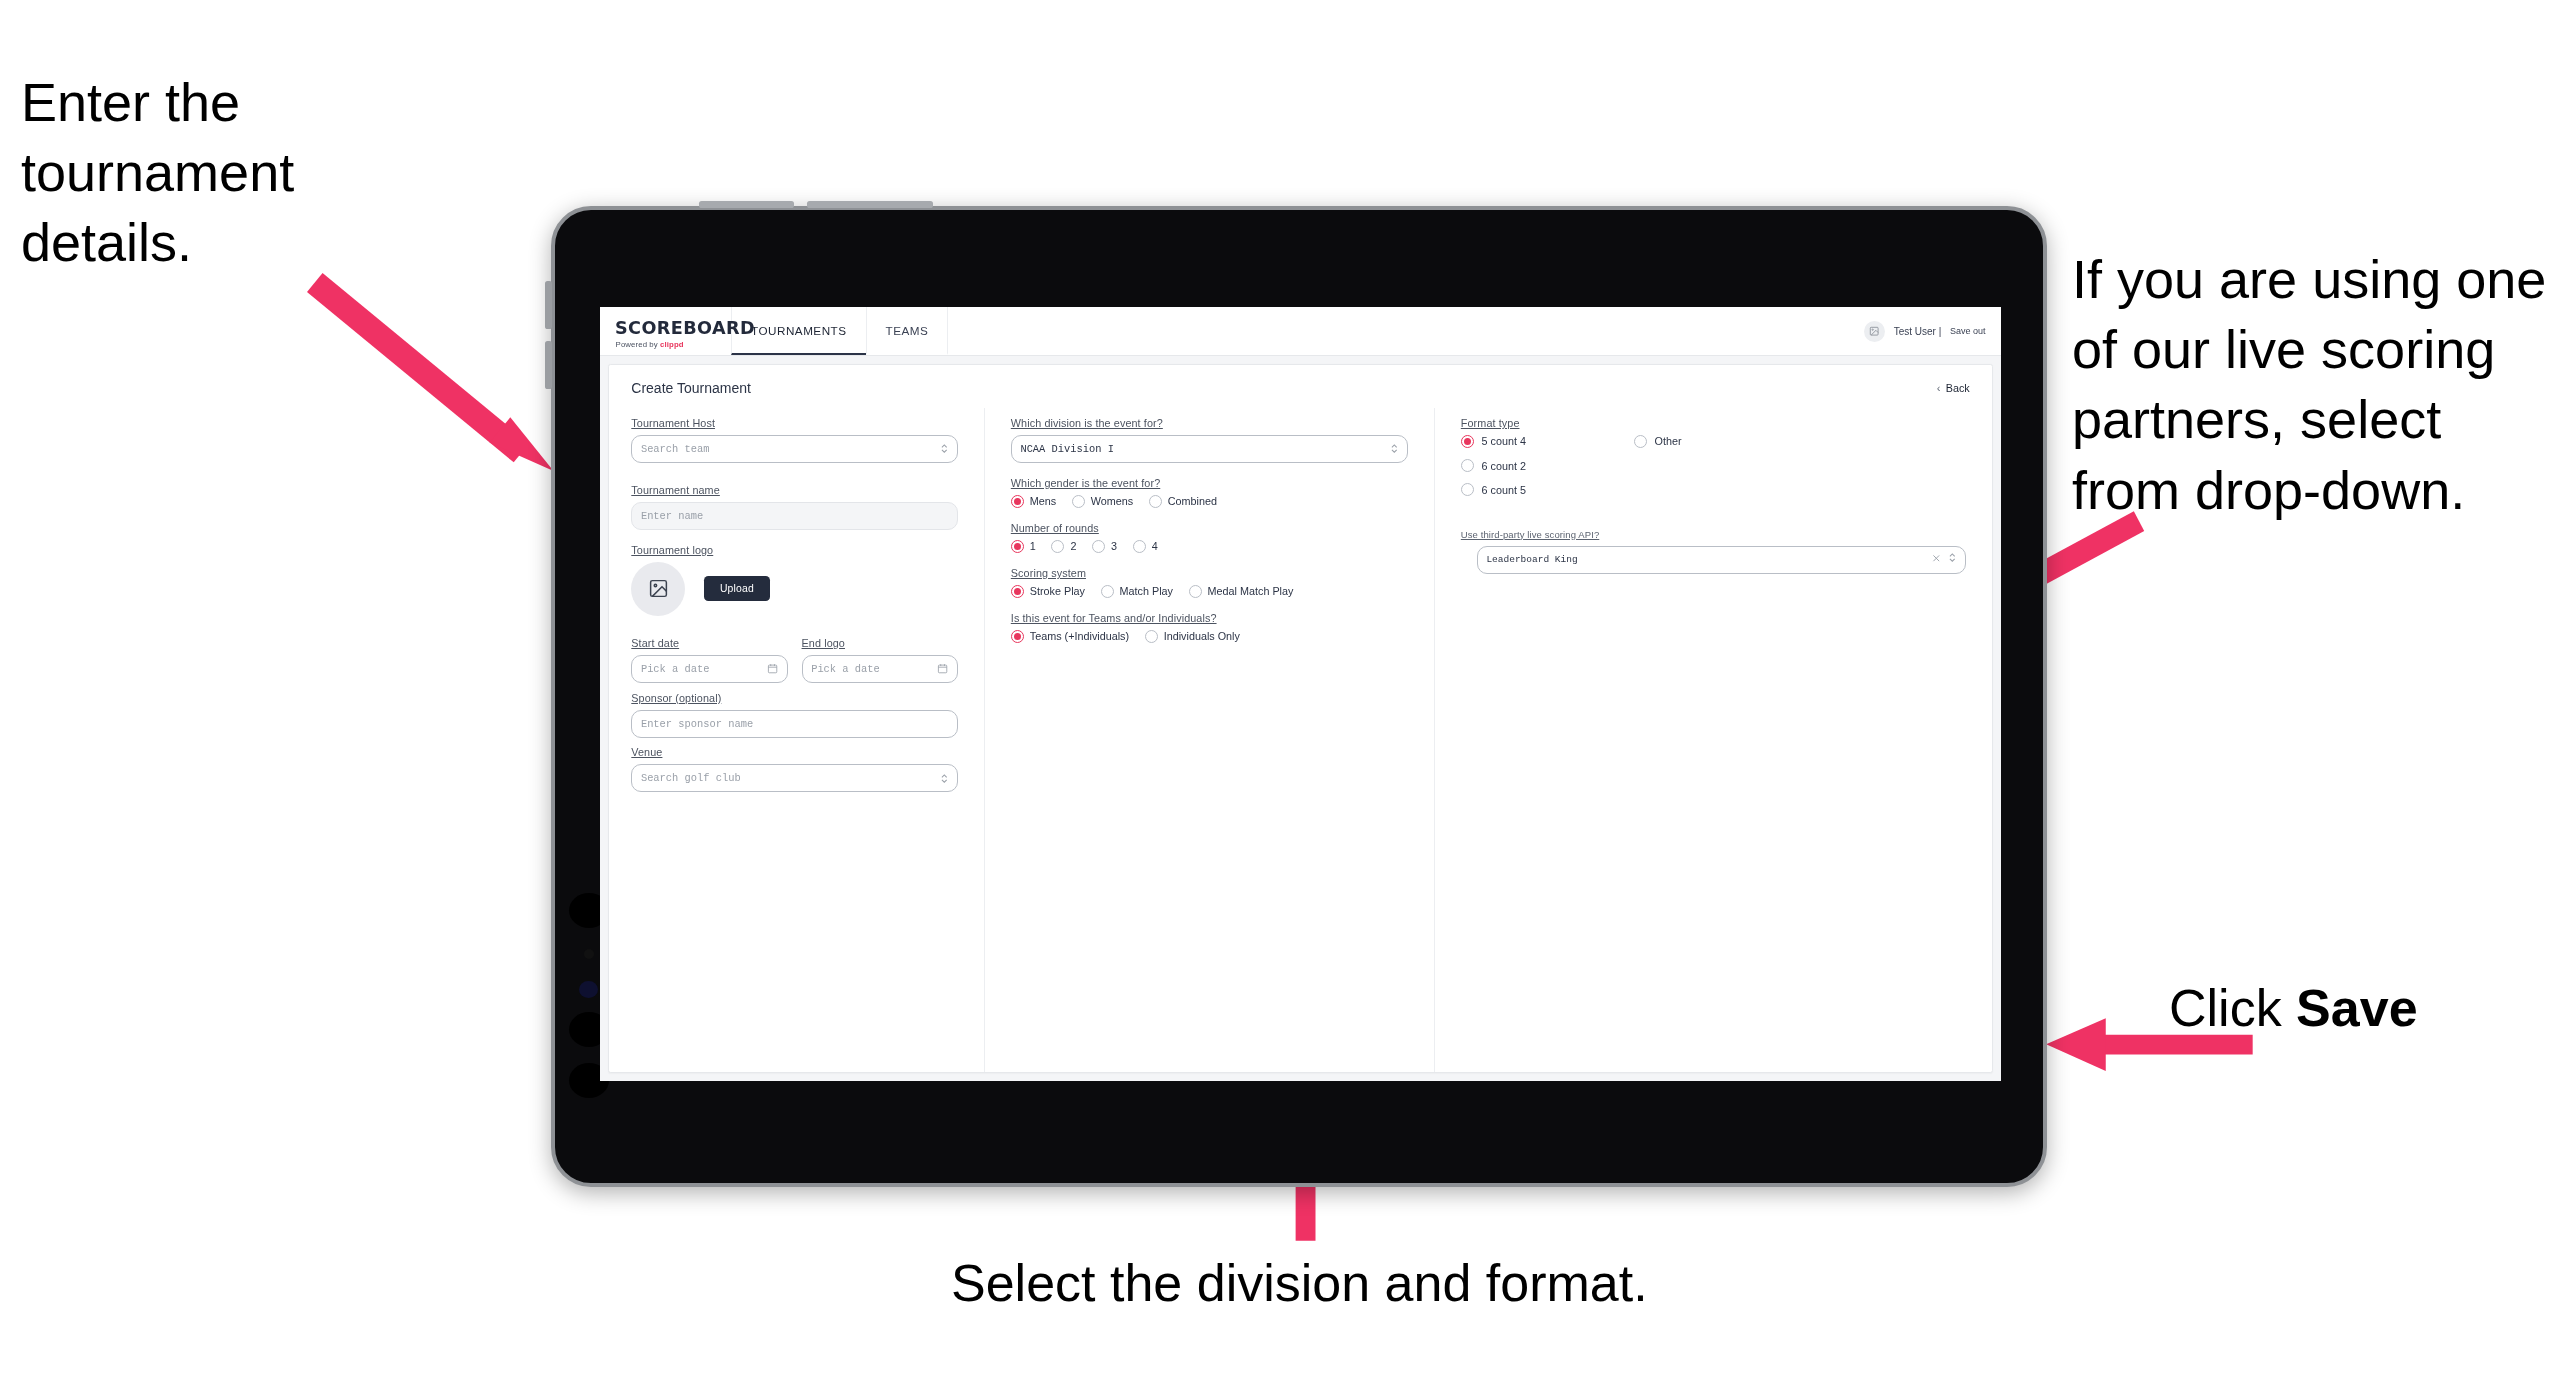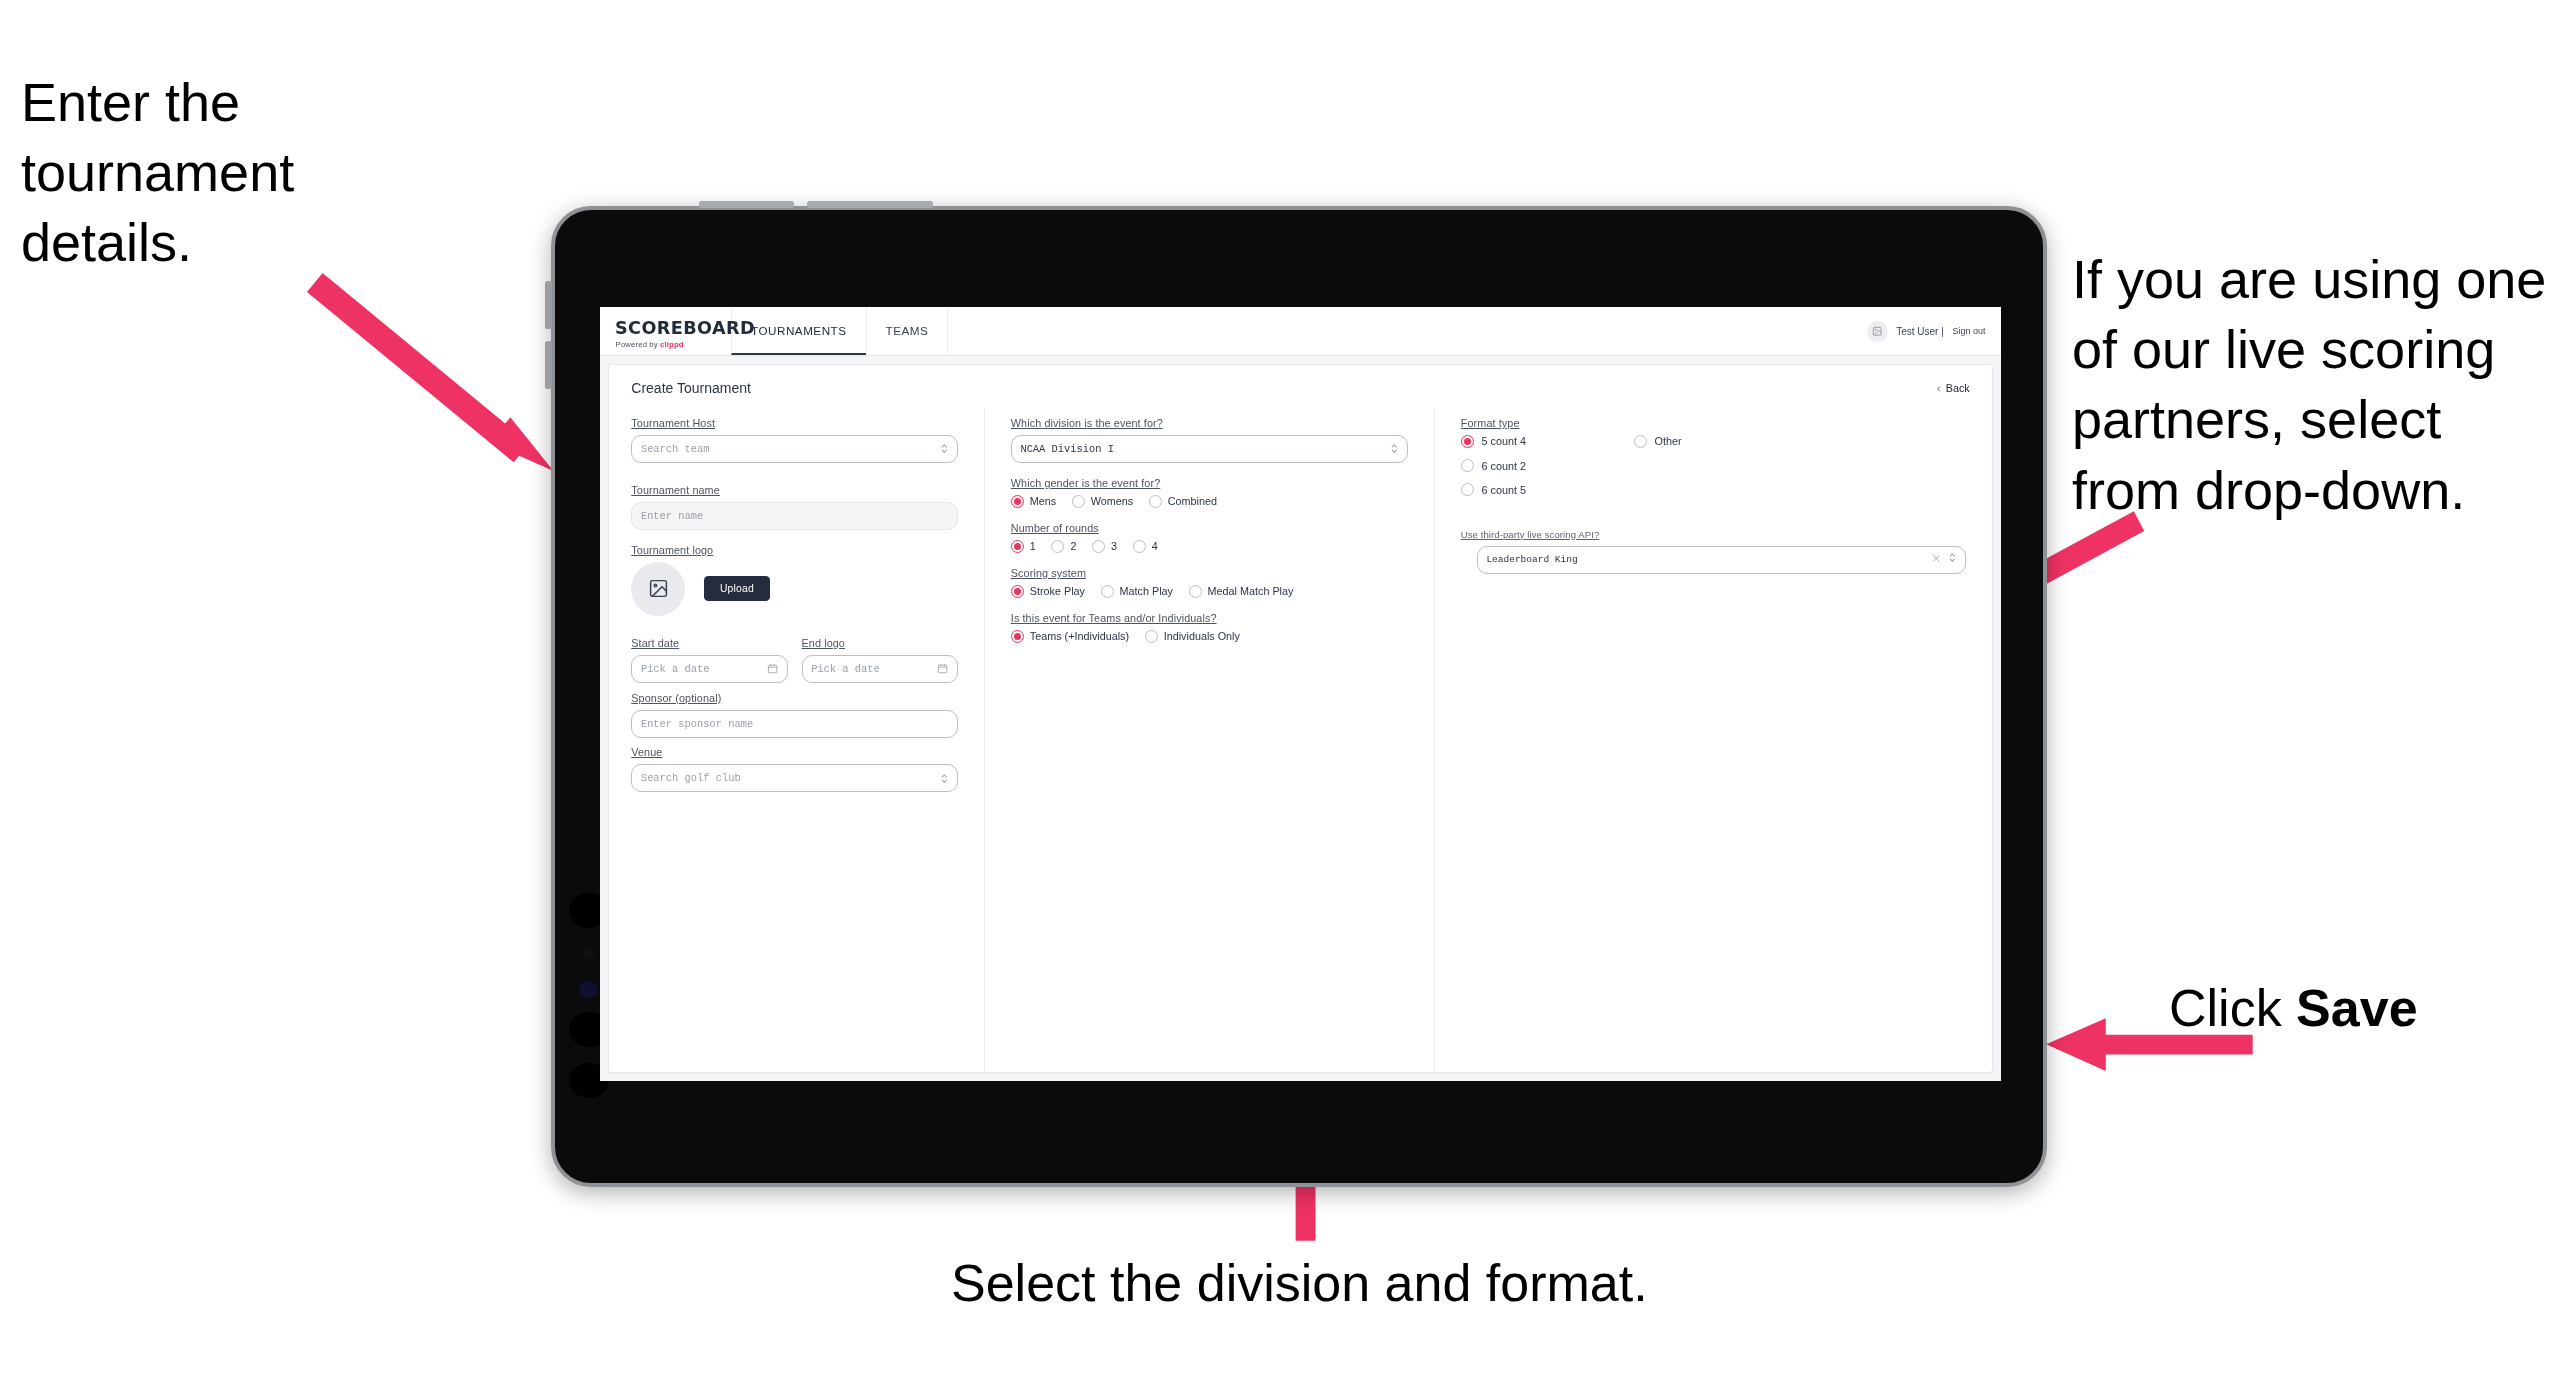--- a/index.html
+++ b/index.html
@@ -252,21 +252,21 @@
         </div>
         <div class="nav-right">
           <div class="avatar">
             <svg width="10.4" height="10.4" viewBox="0 0 24 24" fill="none" stroke="currentColor" stroke-width="2">
                 <rect x="3" y="3" width="18" height="18" rx="2"></rect>
                 <circle cx="8.5" cy="8.5" r="1.5"></circle>
                 <path d="M21 15l-5-5L5 21"></path>
               </svg>
           </div>
           <div>Test User |</div>
-          <div class="signout">Sign out</div>
+          <div class="signout">Save out</div>
         </div>
       </div>
 
       <div id="card">
 
         <div id="cardhead">
           <div id="page-title">Create Tournament</div>
           <div id="back-link">
             <span class="chev">‹</span>
             <span>Back</span>

